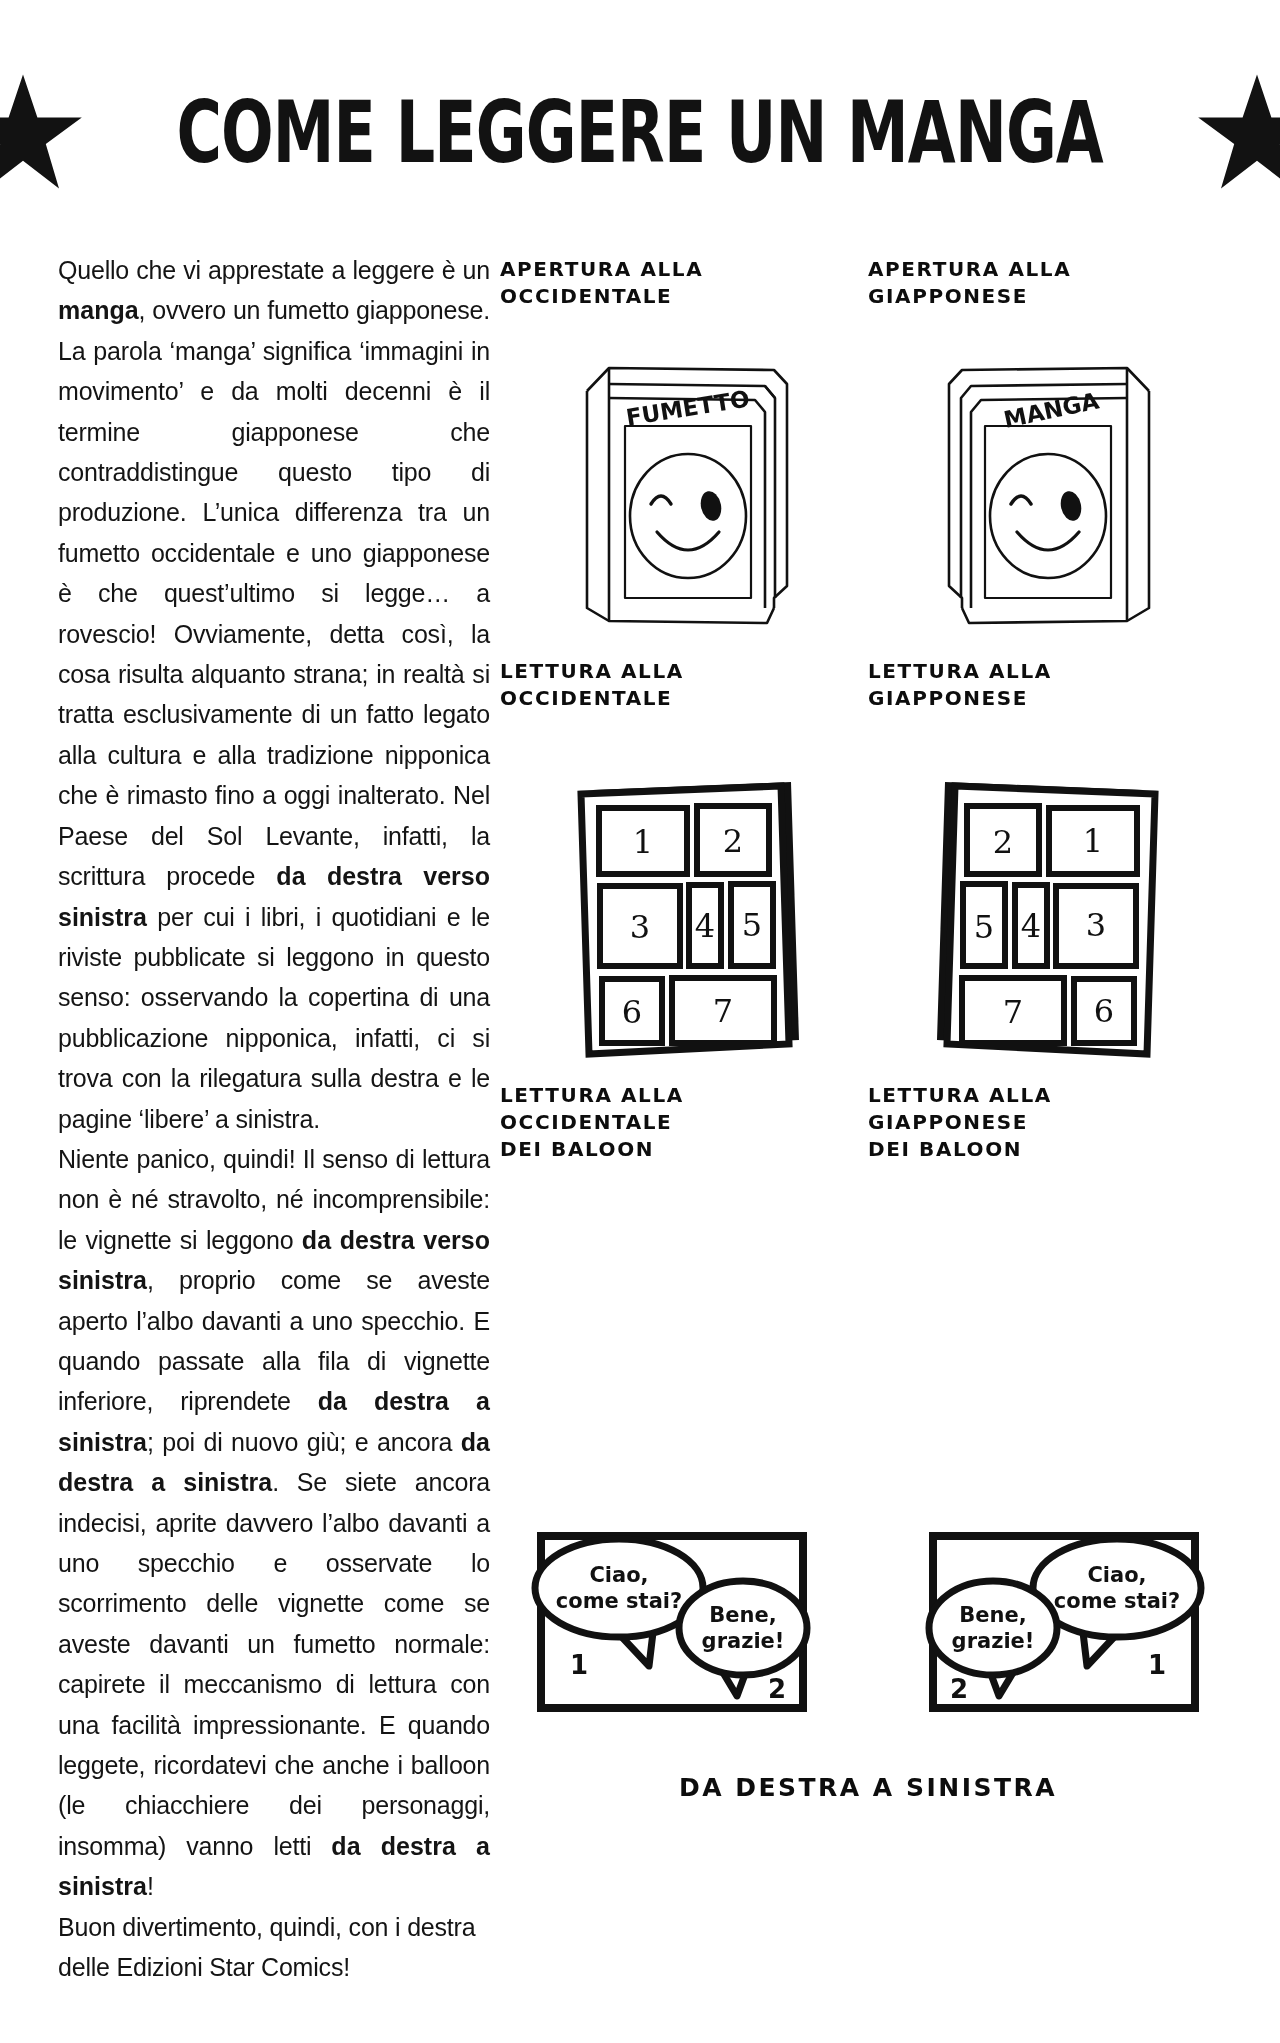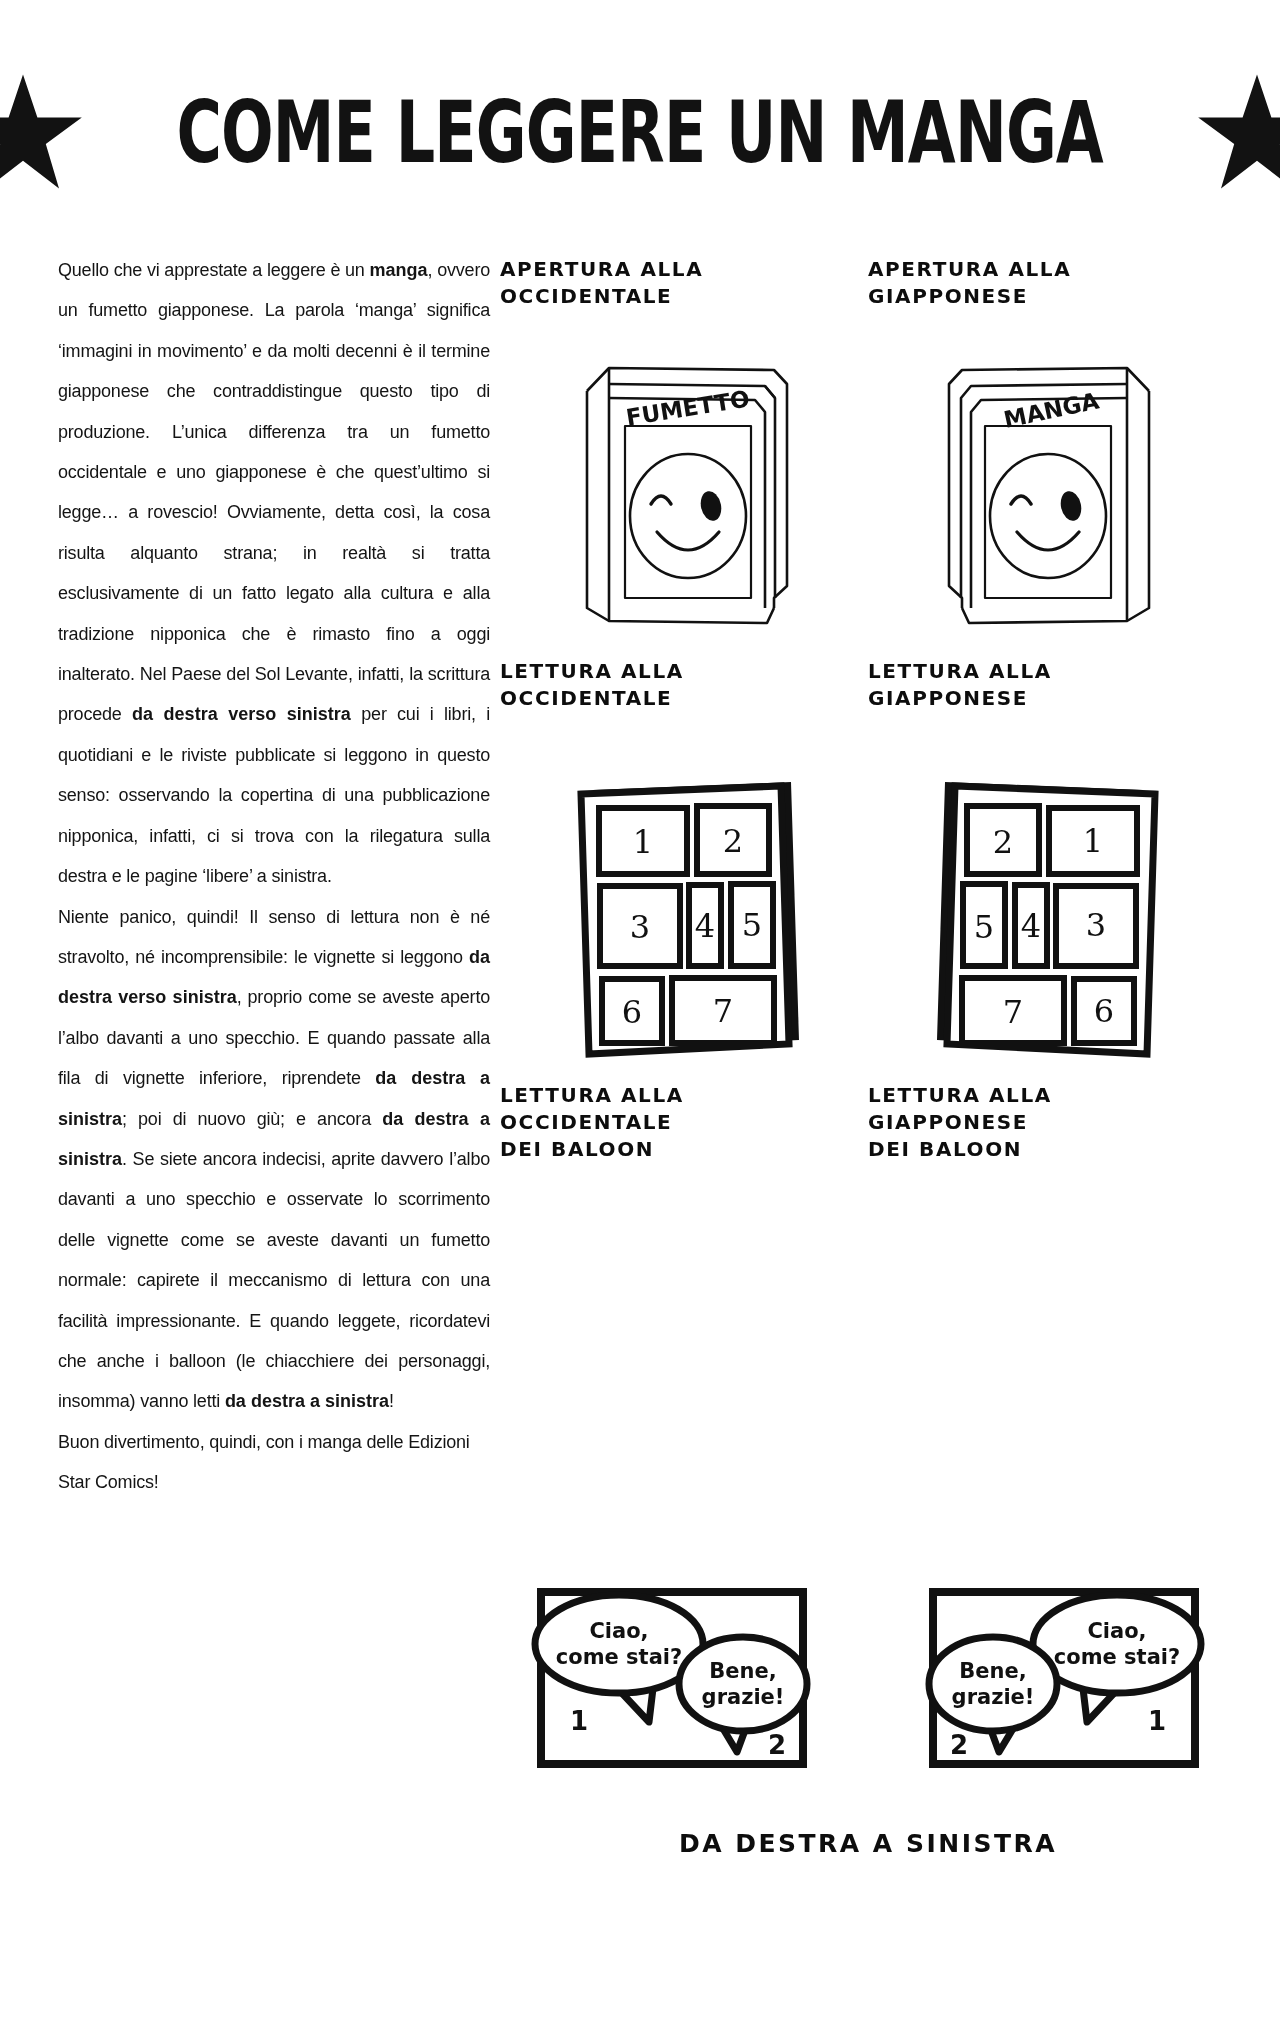--- a/index.html
+++ b/index.html
@@ -29,21 +29,21 @@
     white-space:nowrap;
     color:#121212;
     line-height:1;
   }
 
   
   .article {
     position:absolute;
     left:58px; top:250px;
     width:432px;
-    font-size:18px;
+    font-size:25px;
     line-height:40.4px;
     text-align:justify;
     text-justify:inter-word;
     font-family:"Liberation Sans", sans-serif;
     font-weight:300;
     color:#141414;
     letter-spacing:-0.2px;
   }
   .article p { margin:0; }
   .article b { font-weight:bold; letter-spacing:0px; }
@@ -91,21 +91,21 @@
   </svg>
   <div class="title-text">COME LEGGERE UN MANGA</div>
   <svg class="star" viewBox="0 0 100 100">
     <polygon points="50,2 62,38 99,38 69,60 80,97 50,74 20,97 31,60 1,38 38,38" fill="#121212"></polygon>
   </svg>
 </div>
 
 <div class="article" id="article">
     <p><span>Quello che vi apprestate a leggere è un </span><b>manga</b><span>, ovvero un fumetto giapponese. La parola ‘manga’ significa ‘immagini in movimento’ e da molti decenni è il termine giapponese che contraddistingue questo tipo di produzione. L’unica differenza tra un fumetto occidentale e uno giapponese è che quest’ultimo si legge… a rovescio! Ovviamente, detta così, la cosa risulta alquanto strana; in realtà si tratta esclusivamente di un fatto legato alla cultura e alla tradizione nipponica che è rimasto fino a oggi inalterato. Nel Paese del Sol Levante, infatti, la scrittura procede </span><b>da destra verso sinistra</b><span> per cui i libri, i quotidiani e le riviste pubblicate si leggono in questo senso: osservando la copertina di una pubblicazione nipponica, infatti, ci si trova con la rilegatura sulla destra e le pagine ‘libere’ a sinistra.</span></p>
     <p><span>Niente panico, quindi! Il senso di lettura non è né stravolto, né incomprensibile: le vignette si leggono </span><b>da destra verso sinistra</b><span>, proprio come se aveste aperto l’albo davanti a uno specchio. E quando passate alla fila di vignette inferiore, riprendete </span><b>da destra a sinistra</b><span>; poi di nuovo giù; e ancora </span><b>da destra a sinistra</b><span>. Se siete ancora indecisi, aprite davvero l’albo davanti a uno specchio e osservate lo scorrimento delle vignette come se aveste davanti un fumetto normale: capirete il meccanismo di lettura con una facilità impressionante. E quando leggete, ricordatevi che anche i balloon (le chiacchiere dei personaggi, insomma) vanno letti </span><b>da destra a sinistra</b><span>!</span></p>
-    <p class="nojust"><span>Buon divertimento, quindi, con i manga delle Edizioni Star Comics!</span></p>
+    <p class="nojust"><span>Buon divertimento, quindi, con i destra delle Edizioni Star Comics!</span></p>
   </div>
 
 <div class="block-books">
   <div class="captionrow">
     <div class="caption">
       <div>APERTURA ALLA</div>
       <div>OCCIDENTALE</div>
     </div>
     <div class="caption">
       <div>APERTURA ALLA</div>
@@ -231,21 +231,21 @@
       <div>DEI BALOON</div>
     </div>
     <div class="caption">
       <div>LETTURA ALLA</div>
       <div>GIAPPONESE</div>
       <div>DEI BALOON</div>
     </div>
   </div>
 </div>
 
-<div class="block-balloon" style="top:1572px;">
+<div class="block-balloon" style="top:1516px;">
   <div class="figrow">
 
     <div class="figcell">
       <svg width="330" height="215" viewBox="0 0 330 215">
         <rect x="22" y="20" width="262" height="172" fill="#fff" stroke="#111" stroke-width="8"></rect>
         <path d="M100 118 L135 108 L130 150 Z" fill="#fff" stroke="#111" stroke-width="7" stroke-linejoin="round"></path>
         <ellipse cx="100" cy="72" rx="84" ry="49" fill="#fff" stroke="#111" stroke-width="7"></ellipse>
         <text x="100" y="66" text-anchor="middle" font-family="DejaVu Sans, sans-serif" font-weight="bold" font-size="21" fill="#111">Ciao,</text>
         <text x="100" y="92" text-anchor="middle" font-family="DejaVu Sans, sans-serif" font-weight="bold" font-size="21" fill="#111">come stai?</text>
         <text x="60" y="158" text-anchor="middle" font-family="DejaVu Sans, sans-serif" font-weight="bold" font-size="26" fill="#111">1</text>

